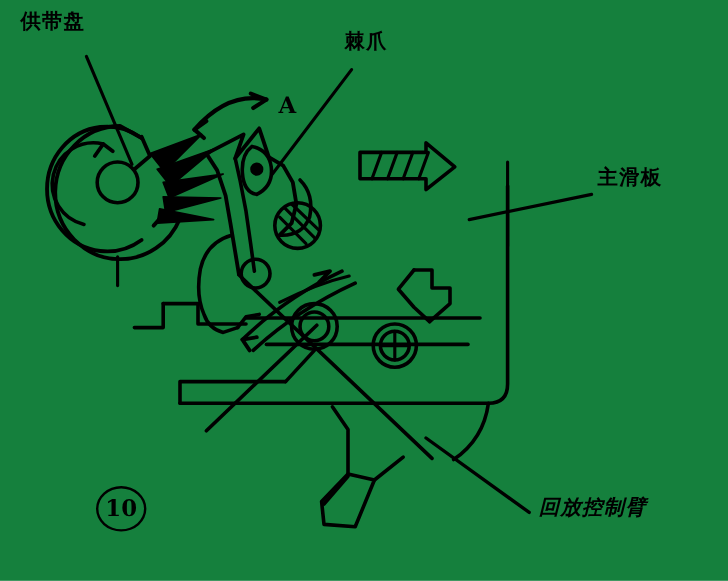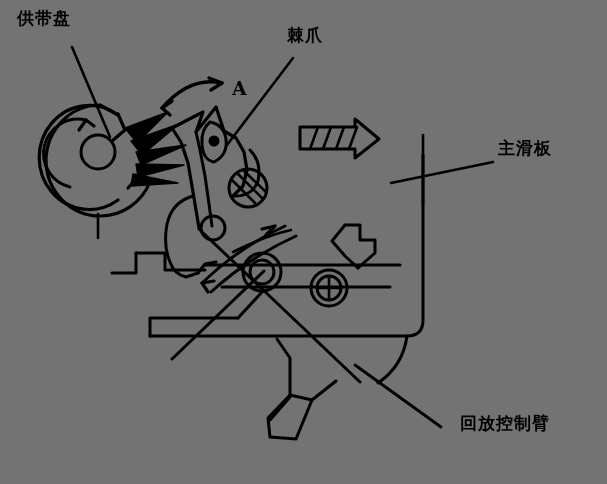--- a/index.html
+++ b/index.html
@@ -10,21 +10,21 @@
   body {
     width: 607px;
     height: 484px;
     font-family: "Liberation Sans", sans-serif;
     overflow: hidden;
   }
   #figure-root {
     position: relative;
     width: 607px;
     height: 484px;
-    background: #737373;
+    background: #15803d;
   }
   #diagram-svg {
     position: absolute;
     top: 0;
     left: 0;
     width: 607px;
     height: 484px;
   }
   .cjk-label {
     position: absolute;
@@ -41,21 +41,21 @@
     font-family: "DejaVu Serif", "Liberation Serif", serif;
     font-size: 19px;
     font-weight: bold;
     color: #000000;
     white-space: nowrap;
     line-height: 1;
   }
   #label-supply-reel { left: 17px; top: 10px; }
   #label-pawl       { left: 287px; top: 27px; }
   #label-main-slide { left: 498px; top: 140px; }
-  #label-playback   { left: 460px; top: 415px; }
+  #label-playback   { left: 449px; top: 415px; font-style: italic; }
   #label-a          { left: 232px; top: 79px; }
   #figure-number-text {
     position: absolute;
     left: 0; top: 0;
     width: 100%; height: 100%;
     display: flex;
     align-items: center;
     justify-content: center;
     font-family: "DejaVu Serif", "Liberation Serif", serif;
     font-size: 19px;
@@ -239,14 +239,18 @@
   <div class="cjk-label" id="label-supply-reel">供带盘</div>
 
   <div class="cjk-label" id="label-pawl">棘爪</div>
 
   <div class="cjk-label" id="label-main-slide">主滑板</div>
 
   <div class="cjk-label" id="label-playback">回放控制臂</div>
 
   <div class="latin-label" id="label-a">A</div>
 
+  <div id="figure-number">
+    <div id="figure-number-ring"></div>
+    <div id="figure-number-text">10</div>
+  </div>
 
 </div>
 
 </body></html>

